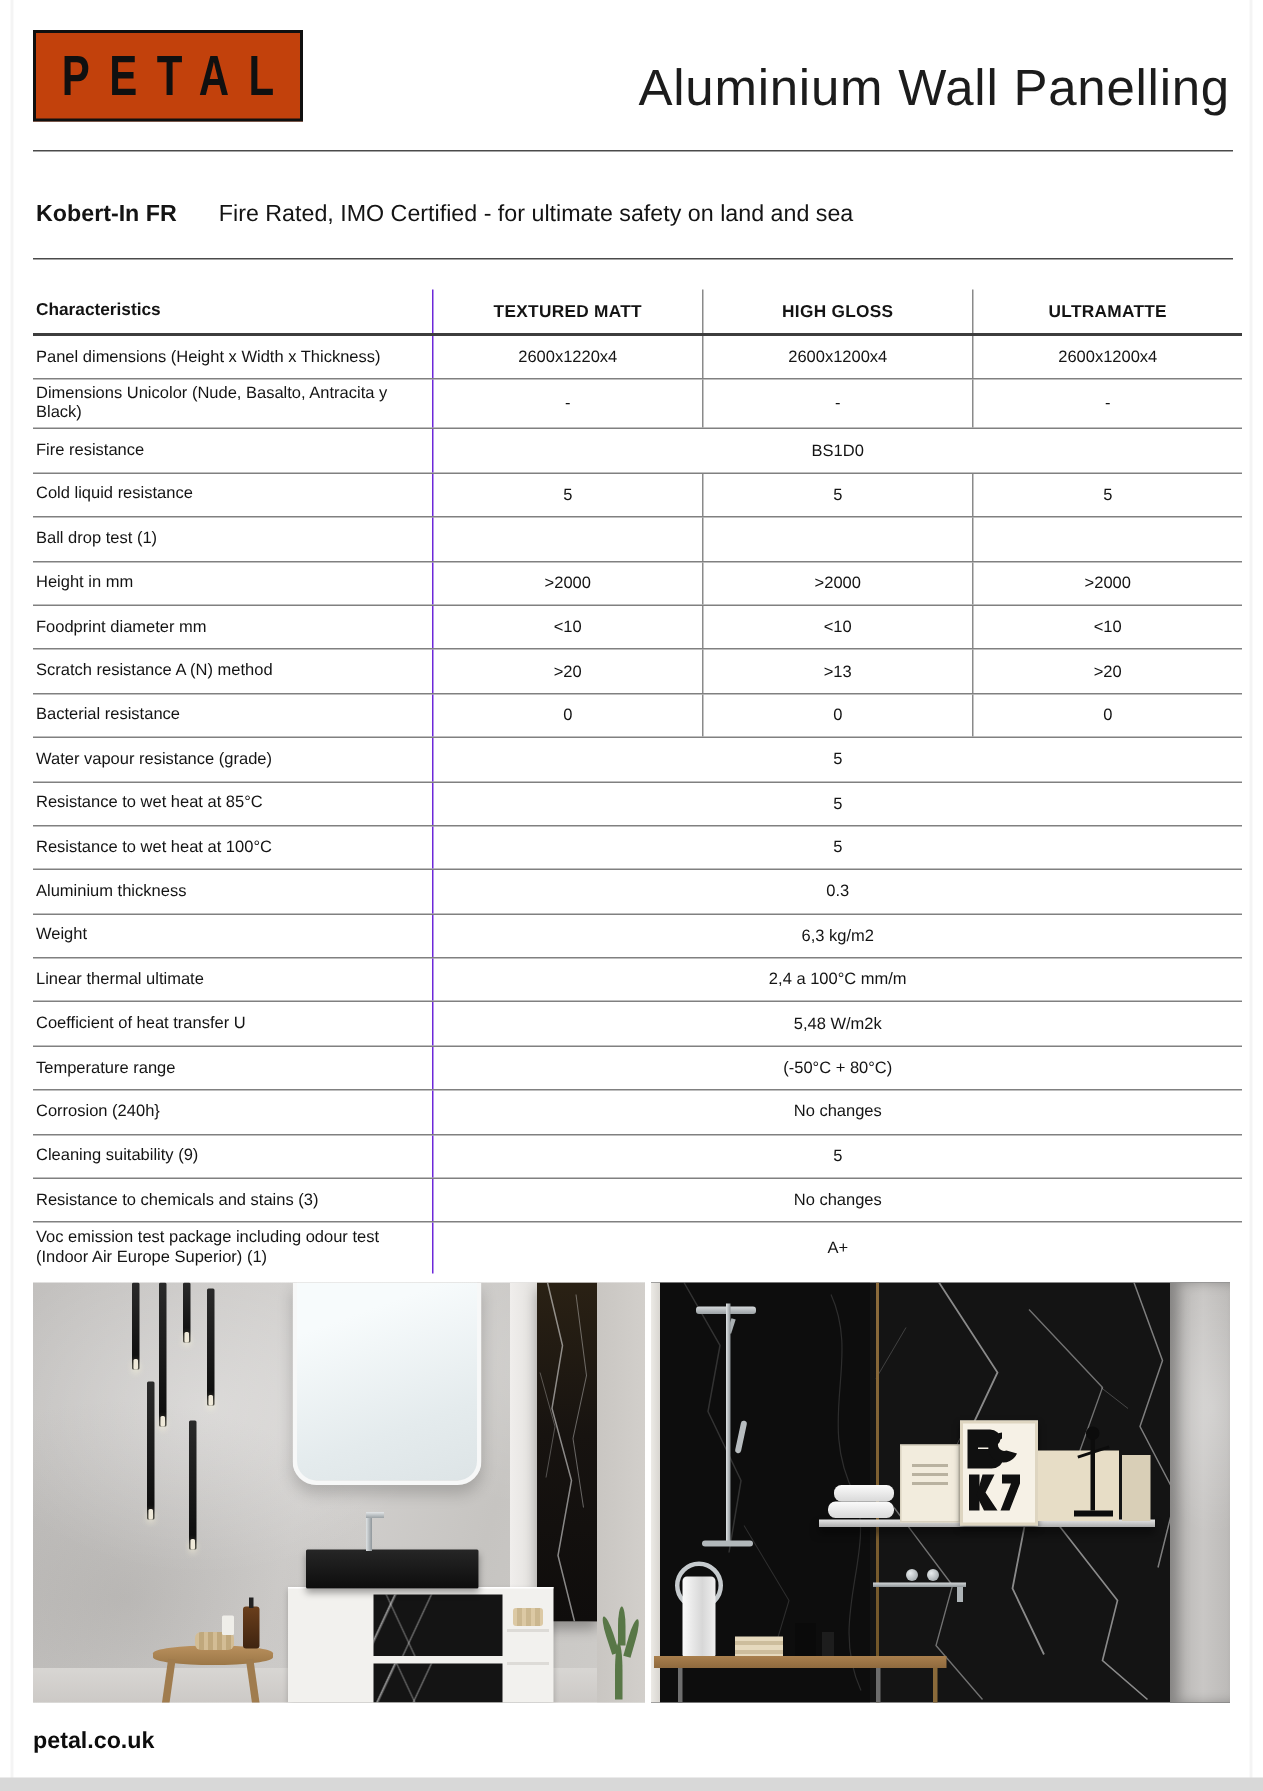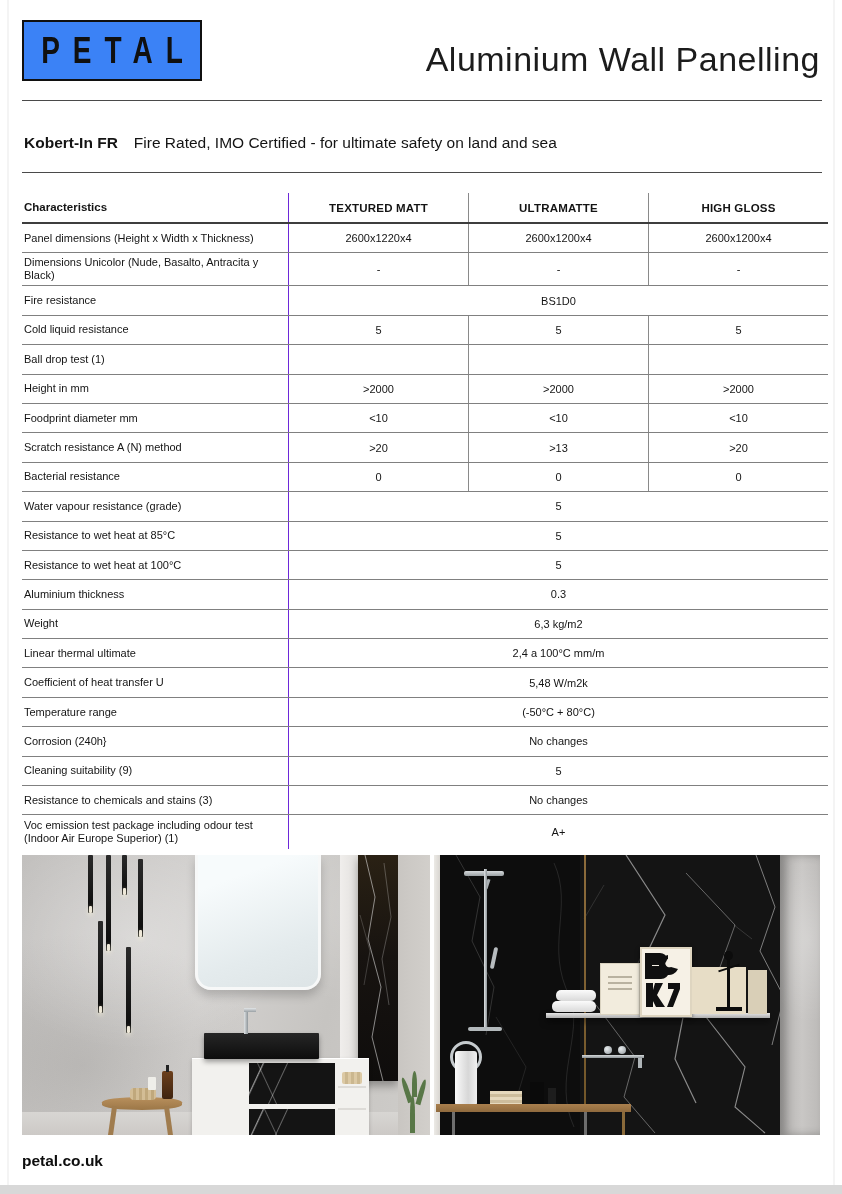--- a/index.html
+++ b/index.html
@@ -5,29 +5,29 @@
   html,body{margin:0;padding:0;background:#ffffff;}
   .page{position:relative;width:842px;height:1194px;background:#fff;overflow:hidden;
         font-family:"Liberation Sans",sans-serif;color:#111;}
   
   .edge-l{position:absolute;left:7px;top:0;width:2px;height:100%;background:rgba(0,0,0,.045);}
   .edge-r{position:absolute;left:833px;top:0;width:2px;height:100%;background:rgba(0,0,0,.045);}
   .bottom-strip{position:absolute;left:0;top:1185px;width:842px;height:9px;background:#d8d8d8;}
 
   
   .logo-box{position:absolute;left:22px;top:20px;width:176px;height:57px;border:2px solid #101010;
-            display:flex;align-items:center;justify-content:center;background:#3b82f6;}
+            display:flex;align-items:center;justify-content:center;background:#c2410c;}
   .logo-text{font-size:28px;font-weight:600;letter-spacing:13px;padding-left:13px;color:#101010;
              transform:scaleY(1.35);transform-origin:center;}
   .doc-title{position:absolute;right:22px;top:40px;width:620px;text-align:right;
              font-size:34px;font-weight:300;letter-spacing:.5px;color:#1c1c1c;white-space:nowrap;padding-left:48px;}
   .rule{position:absolute;left:22px;width:800px;height:1px;background:#4a4a4a;}
   .rule1{top:100px;}
   .rule2{top:172px;}
-  .subtitle{position:absolute;left:24px;top:134px;display:flex;align-items:baseline;gap:16px;
+  .subtitle{position:absolute;left:24px;top:134px;display:flex;align-items:baseline;gap:28px;
             font-size:15.5px;color:#141414;}
   .subtitle .name{font-weight:700;}
 
   
   .spec-table{position:absolute;left:22px;top:193px;width:806px;}
   .thead{display:flex;height:29px;border-bottom:2px solid #3d3d3d;}
   .trow{display:flex;min-height:28.4px;border-bottom:1px solid #808080;}
   .trow.last{border-bottom:none;min-height:34px;}
   .tlabel{width:266px;display:flex;align-items:center;padding:3px 10px 3px 2px;box-sizing:border-box;
           font-size:11px;line-height:13px;color:#141414;}
@@ -141,22 +141,22 @@
     <span class="name">Kobert-In FR</span>
     <span class="tagline">Fire Rated, IMO Certified - for ultimate safety on land and sea</span>
   </div>
   <div class="rule rule2"></div>
 
   <div class="spec-table">
     <div class="thead">
       <div class="tlabel">Characteristics</div>
       <div class="tvals cols">
         <div class="tcell">TEXTURED MATT</div>
+        <div class="tcell">HIGH GLOSS</div>
         <div class="tcell">ULTRAMATTE</div>
-        <div class="tcell">HIGH GLOSS</div>
       </div>
     </div>
     <div id="rows-host">
         <div class="trow">
           <div class="tlabel">Panel dimensions (Height x Width x Thickness)</div>
           <div class="tvals cols">
             <div class="tcell">2600x1220x4</div>
             <div class="tcell">2600x1200x4</div>
             <div class="tcell">2600x1200x4</div>
           </div>

